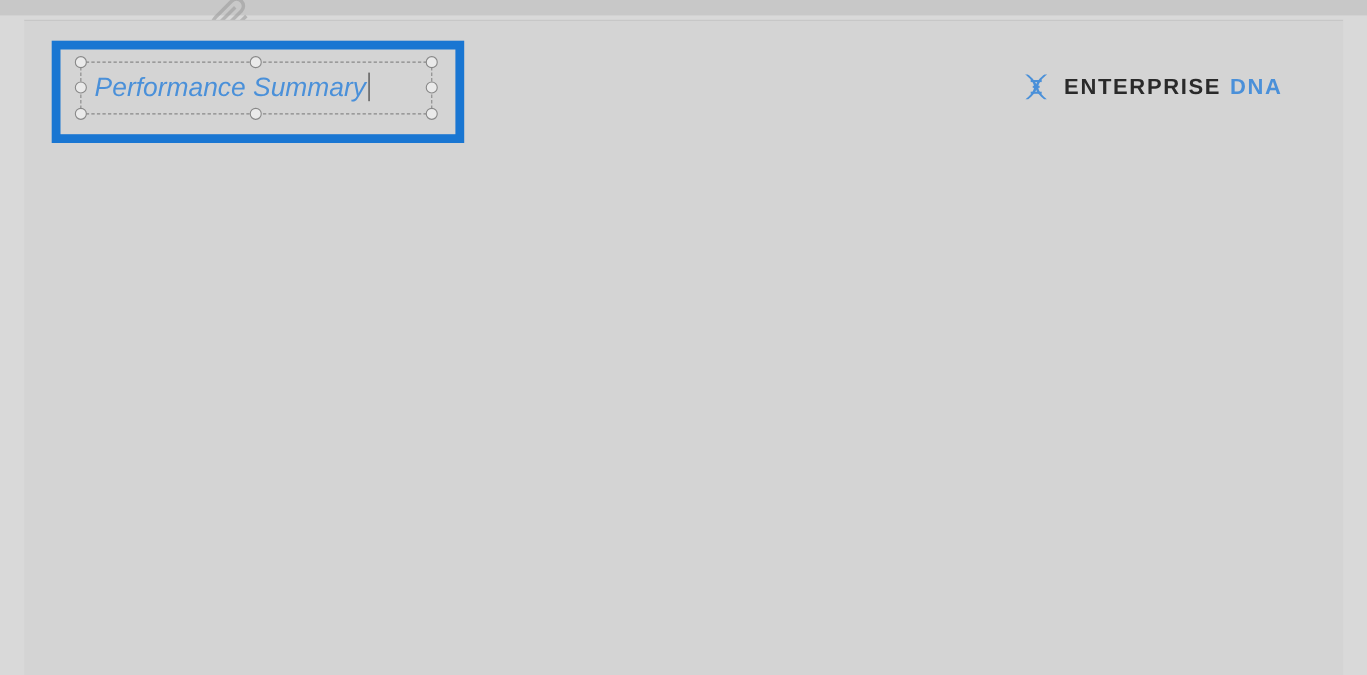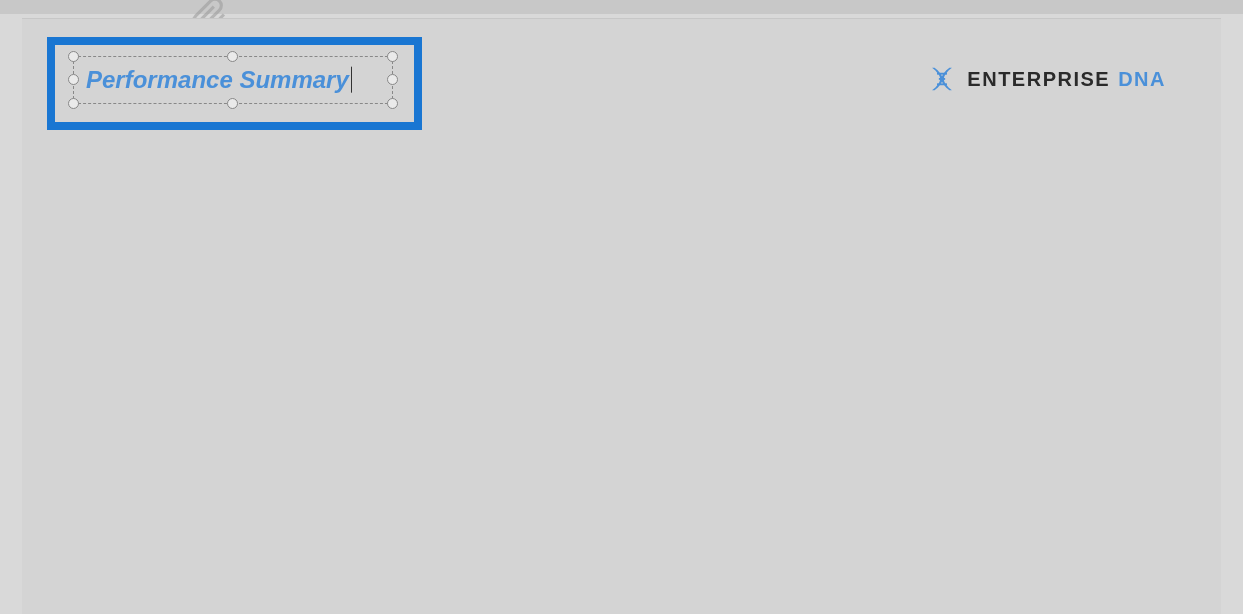--- a/index.html
+++ b/index.html
@@ -61,21 +61,21 @@
       border: 1px dashed #888;
       background: transparent;
     }
     .textbox-content {
       position: absolute;
       top: 50%;
       left: 12px;
       transform: translateY(-50%);
       color: #4a90d9;
       font-size: 24px;
-      font-weight: 700;
+      font-weight: 400;
       font-style: italic;
       white-space: nowrap;
       user-select: none;
     }
     .text-cursor {
       display: inline-block;
       width: 1px;
       height: 26px;
       background: #333;
       vertical-align: middle;

